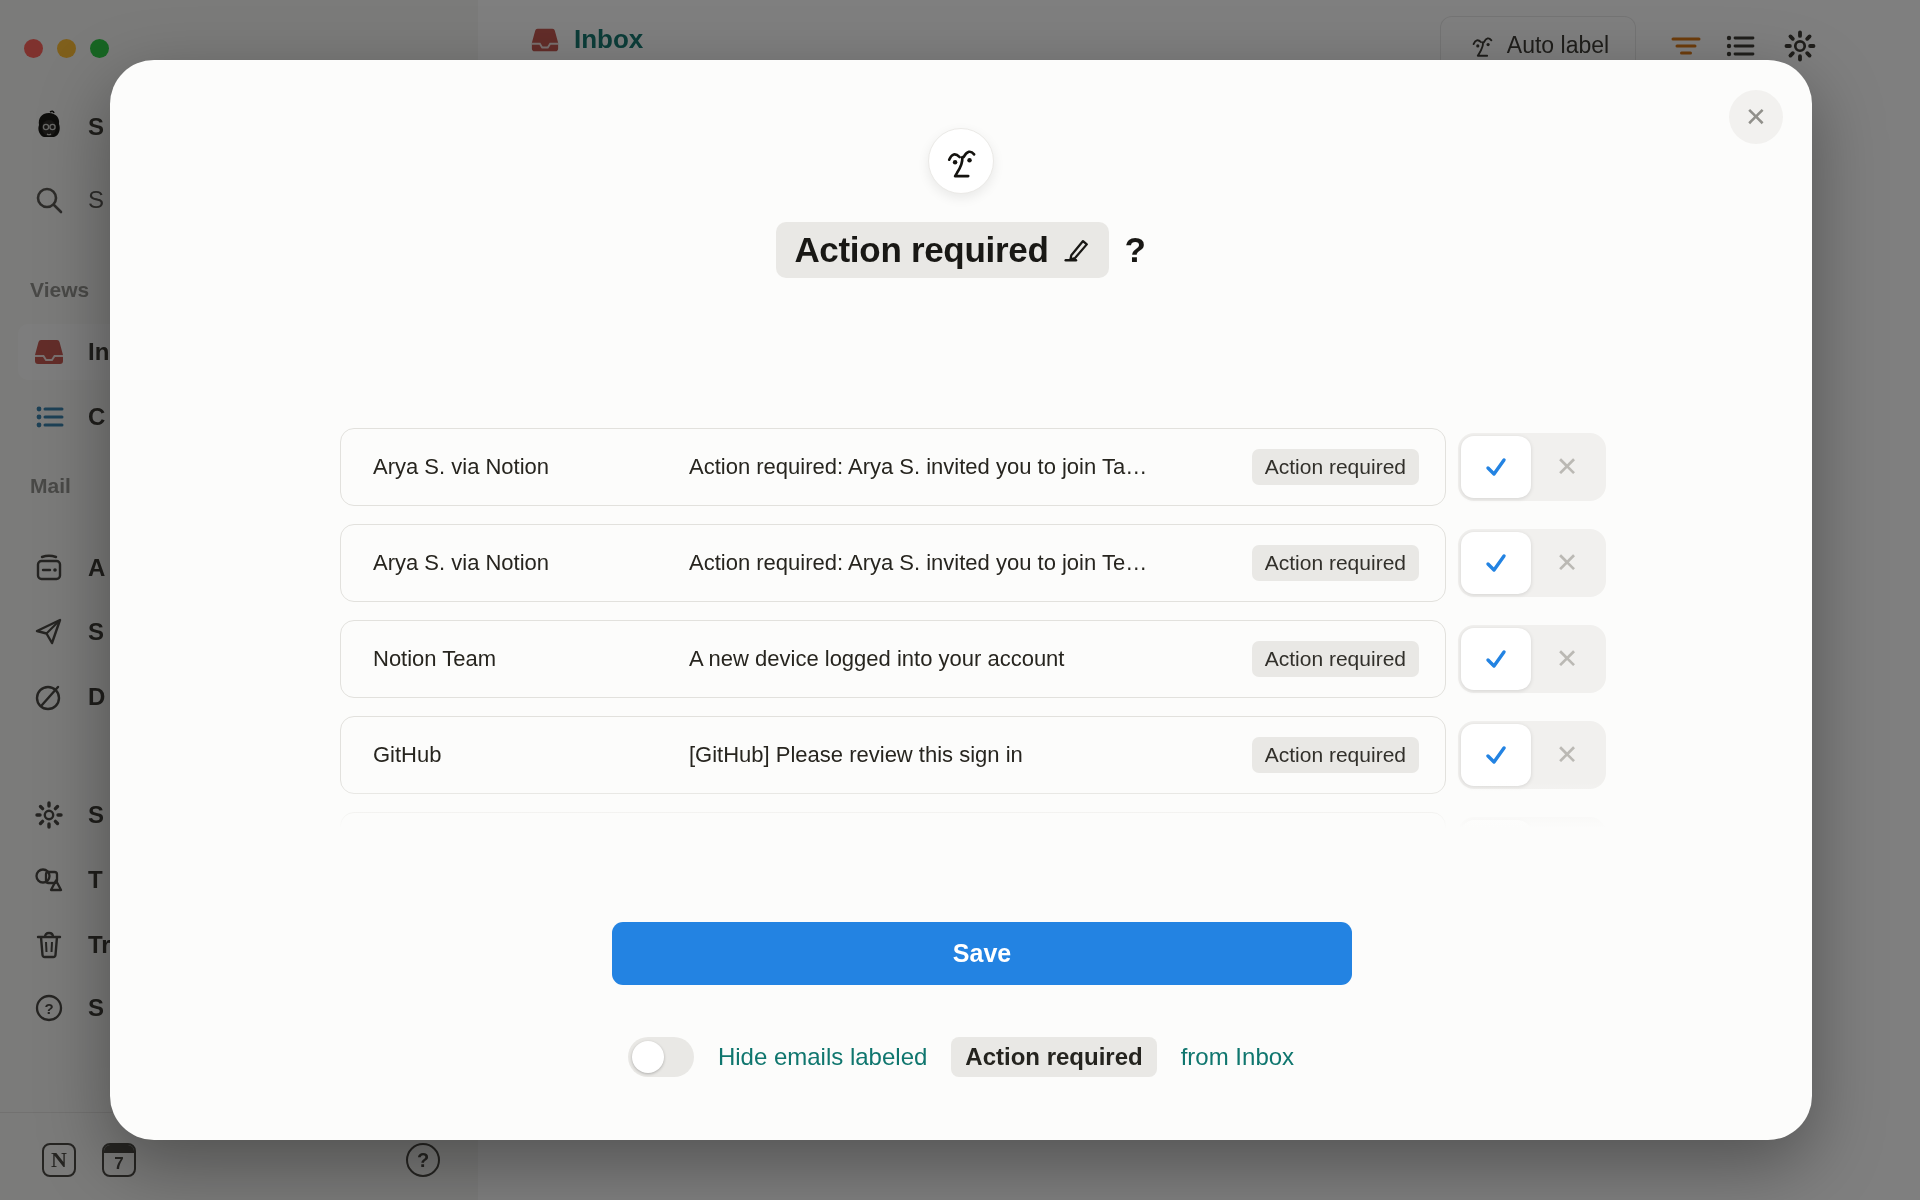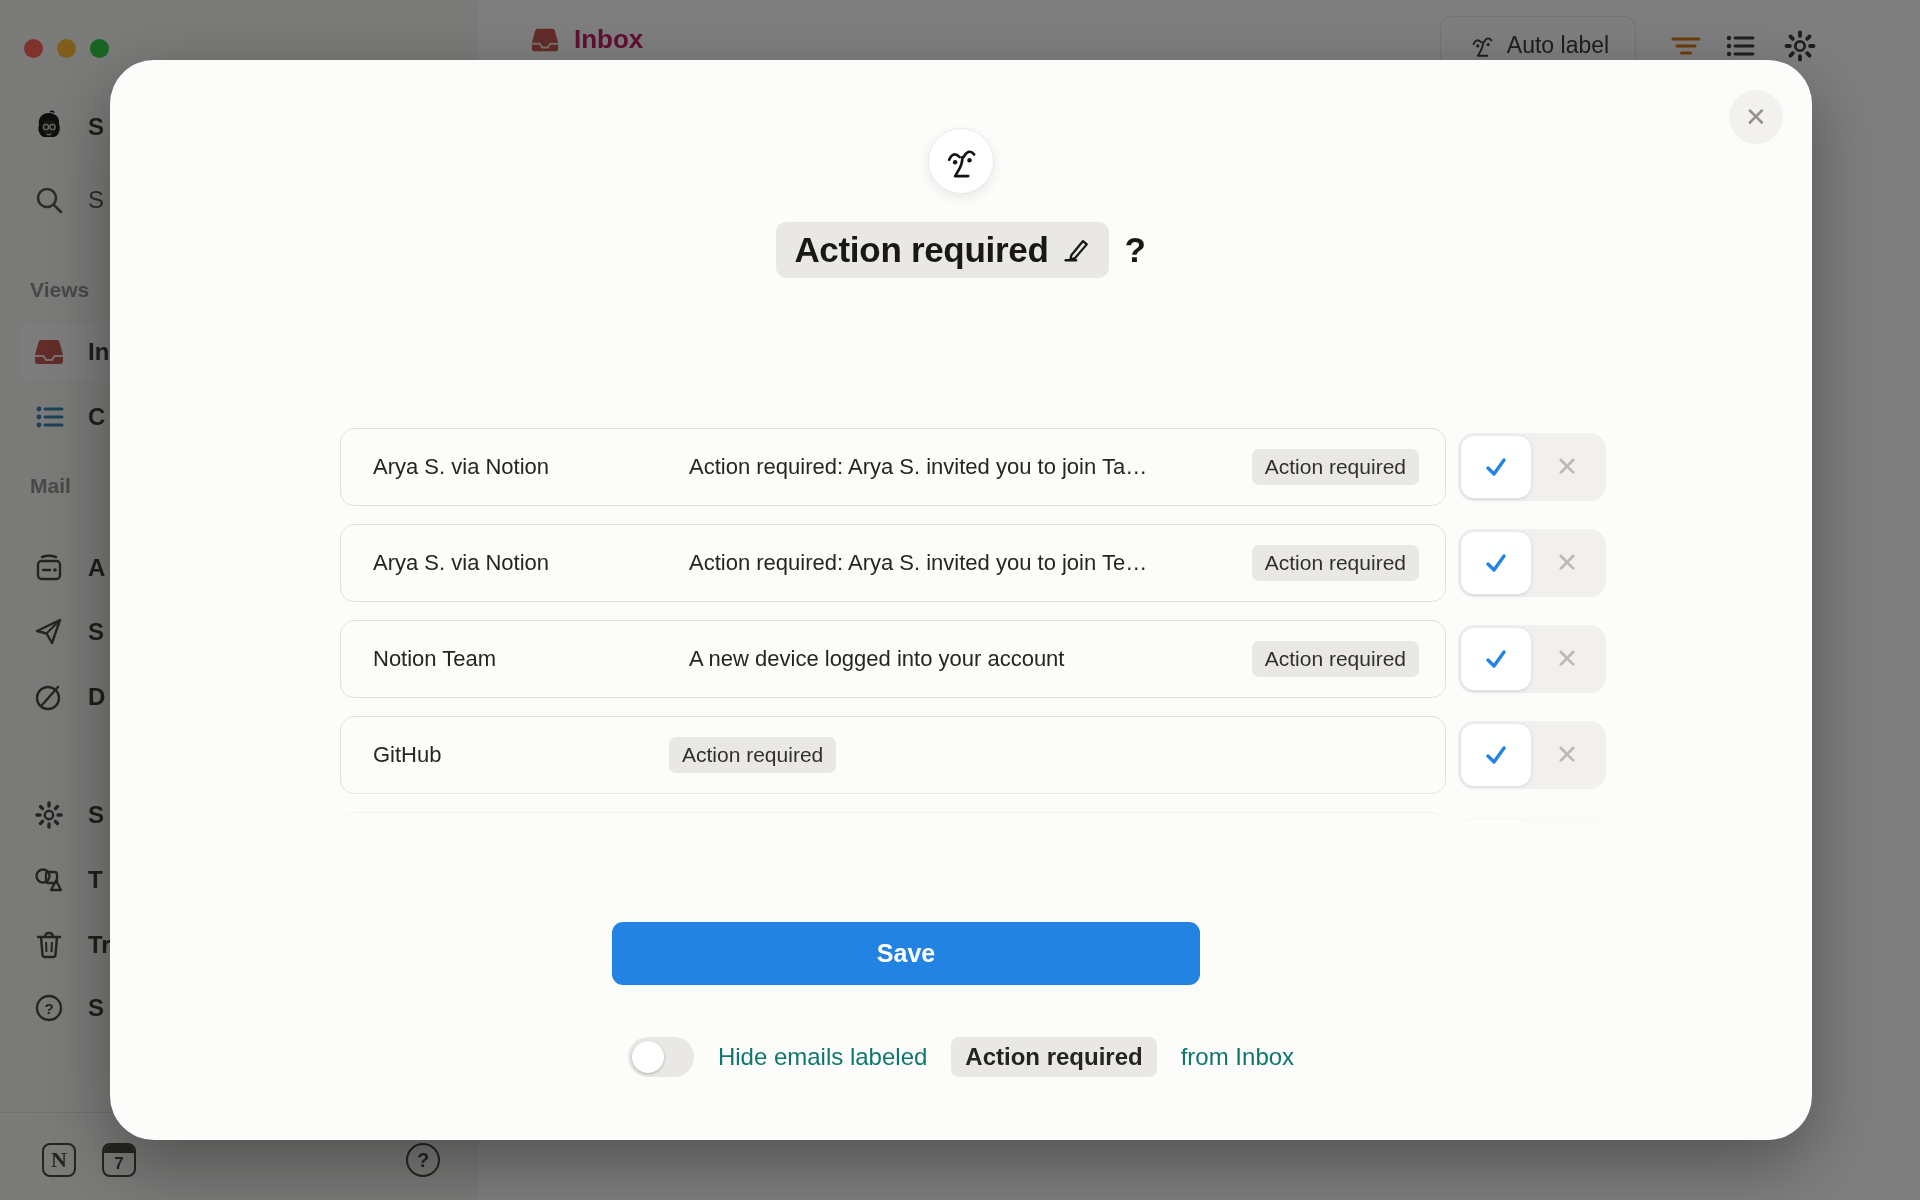--- a/index.html
+++ b/index.html
@@ -27,21 +27,21 @@
 
   .sb-bottom-ic { position:absolute; top:1143px; width:34px; height:34px; display:flex; align-items:center; justify-content:center; }
   .n-box { left:42px; border:2.5px solid #45433e; border-radius:8px; font-family:"Liberation Serif",serif; font-weight:700; font-size:22px; color:#45433e; }
   .cal-box { left:102px; border:2.5px solid #45433e; border-radius:8px; overflow:hidden; flex-direction:column; }
   .cal-top { width:100%; height:8px; background:#45433e; }
   .cal-num { flex:1; width:100%; display:flex; align-items:center; justify-content:center; font-size:17px; font-weight:700; color:#45433e; }
   .q-circle { left:406px; border:2.5px solid #45433e; border-radius:50%; font-size:20px; font-weight:600; color:#45433e; }
 
   
   .inbox-head { position:absolute; left:530px; top:24px; display:flex; align-items:center; gap:14px; }
-  .inbox-head .ttl { font-size:26px; font-weight:600; color:#be185d; }
+  .inbox-head .ttl { font-size:26px; font-weight:600; color:#0f766e; }
   .autolabel-btn { position:absolute; left:1440px; top:16px; width:196px; height:58px; background:rgba(255,255,255,0.55); border:1px solid rgba(0,0,0,0.09); border-radius:12px; display:flex; align-items:center; justify-content:center; gap:10px; }
   .autolabel-btn .txt { font-size:23px; color:#37352f; }
   .top-ic { position:absolute; top:28px; width:36px; height:36px; display:flex; align-items:center; justify-content:center; }
 
   
   .overlay { position:absolute; inset:0; background:rgba(10,10,9,0.52); z-index:50; }
 
   
   .modal { position:absolute; left:110px; top:60px; width:1702px; height:1080px; background:#fcfcfb; border-radius:44px; box-shadow:0 24px 70px rgba(0,0,0,0.35); z-index:100; }
   .close-btn { position:absolute; left:1619px; top:30px; width:54px; height:54px; border-radius:50%; background:#f2f1ef; display:flex; align-items:center; justify-content:center; font-size:26px; color:#91908b; cursor:pointer; }
@@ -55,21 +55,21 @@
   .email-row { display:flex; align-items:center; margin-bottom:18px; height:78px;padding-left:20px; }
   .email-card { width:1126px; height:78px; border:1px solid #e2e1dd; border-radius:14px; display:flex; align-items:center; padding:0 26px 0 32px; background:#fcfcfb; }
   .sender { width:296px; flex:0 0 auto; font-size:22px; color:#27251f; white-space:nowrap; overflow:hidden; }
   .subject { flex:1; font-size:22px; color:#27251f; white-space:nowrap; overflow:hidden;margin-left:20px; }
   .label-pill-sm { flex:0 0 auto; background:#e9e8e5; border-radius:7px; padding:6px 13px; font-size:21px; font-weight:500; color:#32302b; white-space:nowrap; }
   .vote-group { width:148px; height:68px; margin-left:12px; background:#f1f0ee; border-radius:16px; display:flex; align-items:center; padding:3px; flex:0 0 auto; }
   .vote-accept { width:70px; height:62px; background:#ffffff; border-radius:13px; box-shadow:0 1px 4px rgba(0,0,0,0.12); display:flex; align-items:center; justify-content:center; cursor:pointer; }
   .vote-reject { flex:1; display:flex; align-items:center; justify-content:center; font-size:27px; color:#bbb9b4; cursor:pointer; }
   .list-fade { position:absolute; left:0; bottom:0; width:100%; height:58px; background:linear-gradient(to bottom, rgba(252,252,251,0), #fcfcfb 80%); pointer-events:none; }
 
-  .save-btn { position:absolute; left:502px; top:862px; width:588px; height:63px; background:#2383e2; border:none; border-radius:11px; color:#ffffff; font-size:25px; font-weight:600; font-family:inherit; cursor:pointer; display:flex; align-items:center; justify-content:center; }
+  .save-btn { position:absolute; left:502px; top:862px; width:740px; height:63px; background:#2383e2; border:none; border-radius:11px; color:#ffffff; font-size:25px; font-weight:600; font-family:inherit; cursor:pointer; display:flex; align-items:center; justify-content:center; }
 
   .hide-row { position:absolute; left:0; top:977px; width:100%; display:flex; align-items:center; justify-content:center; gap:24px; }
   .toggle { width:66px; height:40px; border-radius:20px; background:#e9e8e5; position:relative; cursor:pointer; flex:0 0 auto; }
   .toggle .knob { position:absolute; left:4px; top:4px; width:32px; height:32px; border-radius:50%; background:#ffffff; box-shadow:0 1px 3px rgba(0,0,0,0.25); }
   .hide-txt { font-size:24px; color:#0f766e; }
   .label-pill-md { background:#e9e8e5; border-radius:8px; padding:6px 14px; font-size:24px; font-weight:600; color:#25241f; }
 
   svg { display:block; }
 </style>
 </head>
@@ -384,20 +384,21 @@
           </div>
           <div class="vote-reject">
               <span>✕</span>
             </div>
         </div>
       </div>
 
       <div class="email-row">
         <div class="email-card">
           <span class="sender">GitHub</span>
+          <span class="subject">[GitHub] Please review this sign in</span>
           <span class="label-pill-sm">Action required</span>
         </div>
         <div class="vote-group">
           <div class="vote-accept">
             <span>
                 <svg width="30" height="30" viewBox="0 0 30 30">
                   <path d="M7 16 L13 22 L23 8" fill="none" stroke="#2383e2" stroke-width="3.4" stroke-linecap="round" stroke-linejoin="round"></path>
                 </svg>
               </span>
           </div>

